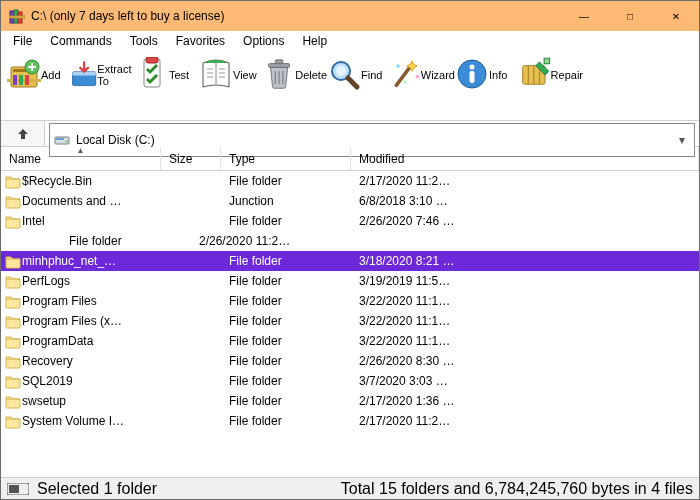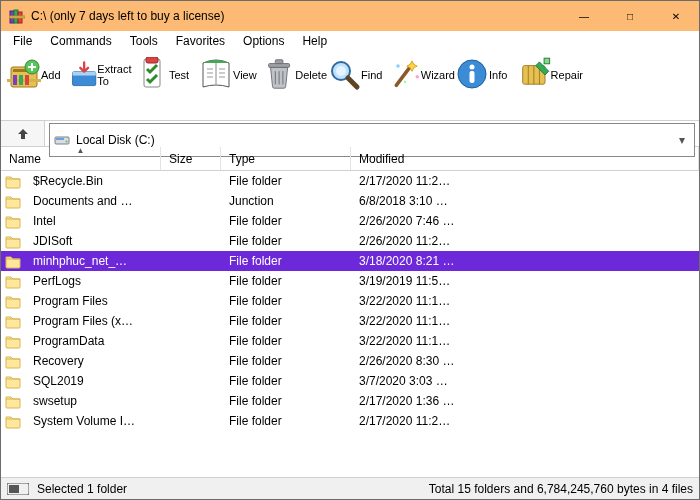--- a/index.html
+++ b/index.html
@@ -108,37 +108,37 @@
     background:#fff;
   }
   .row {
     height:20px;
     display:flex;
     align-items:center;
     white-space:nowrap;
   }
   .row.sel { background:#6d28d9; color:#fff; }
   .cell { overflow:hidden; text-overflow:ellipsis; padding:0 8px;}
-  .cell.name { width:160px; display:flex; align-items:center; gap:12px; padding-left:4px;}
+  .cell.name { width:160px; display:flex; align-items:center; gap:1px; padding-left:4px;}
   .cell.size { width:60px; text-align:right; }
   .cell.type { width:130px; }
   .cell.mod { flex:1; }
   .ficon { width:16px; height:16px; flex-shrink:0; }
   
   .status {
     position:absolute;
     left:1px; right:1px; bottom:1px;
     height:22px;
     background:#f0f0f0;
     border-top:1px solid #d0d0d0;
     display:flex;
     align-items:center;
     padding:0 6px;
     gap:8px;
-    font-size:12px;
+    font-size:16px;
   }
   .status .right { margin-left:auto; }
   .disk-icon { width:22px; height:12px; }
   
 </style>
 </head>
 <body>
 
 <svg width="0" height="0" style="position:absolute">
   <defs>
@@ -361,26 +361,20 @@
         <svg class="ficon" viewBox="0 0 16 16">
           <use href="#i-folder"></use>
         </svg>
         <span>Intel</span>
       </div>
       <div class="cell size"></div>
       <div class="cell type">File folder</div>
       <div class="cell mod">2/26/2020 7:46 …</div>
     </div>
     <div class="row">
-      <div class="cell name">
-        <svg class="ficon" viewBox="0 0 16 16">
-          <use href="#i-folder"></use>
-        </svg>
-        <span>JDISoft</span>
-      </div>
       <div class="cell size"></div>
       <div class="cell type">File folder</div>
       <div class="cell mod">2/26/2020 11:2…</div>
     </div>
     <div class="row sel">
       <div class="cell name">
         <svg class="ficon" viewBox="0 0 16 16">
           <use href="#i-folder"></use>
         </svg>
         <span>minhphuc_net_…</span>

